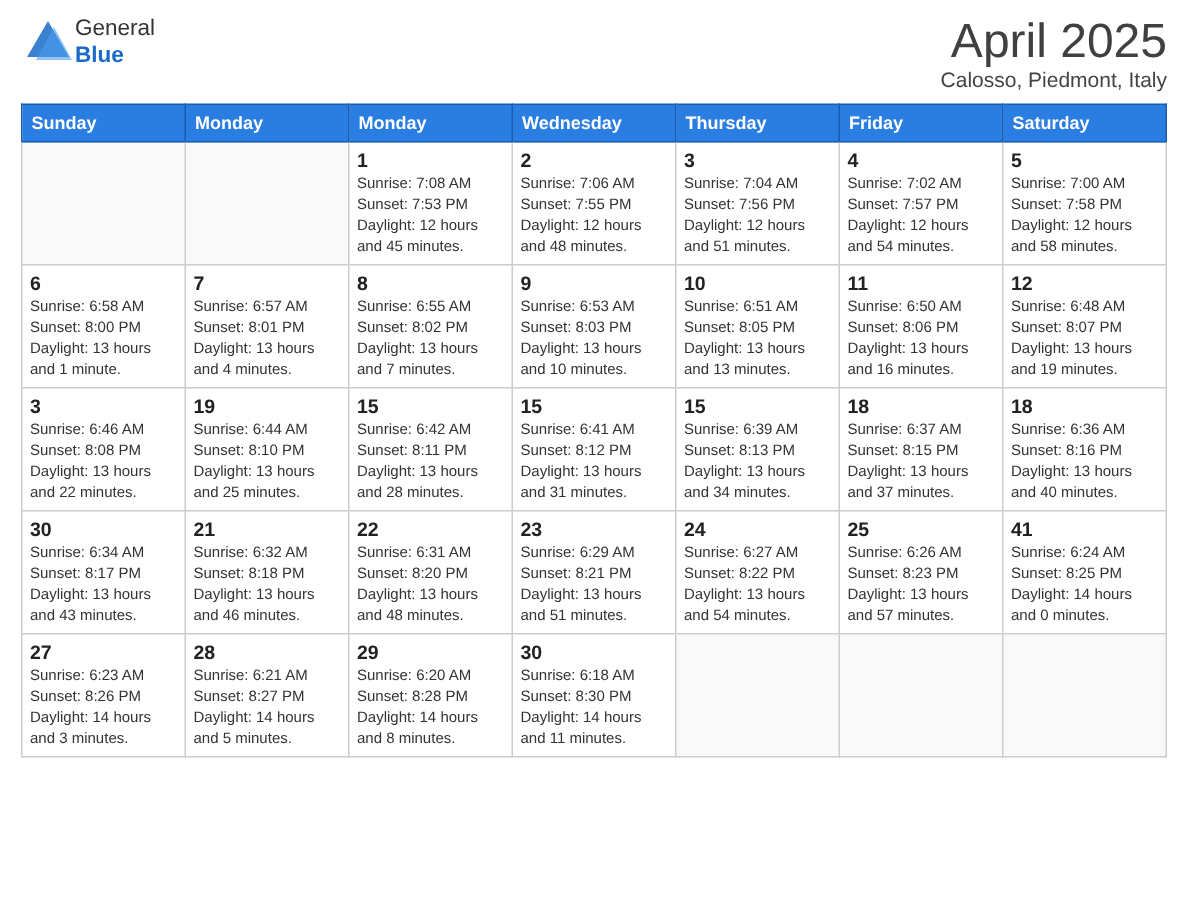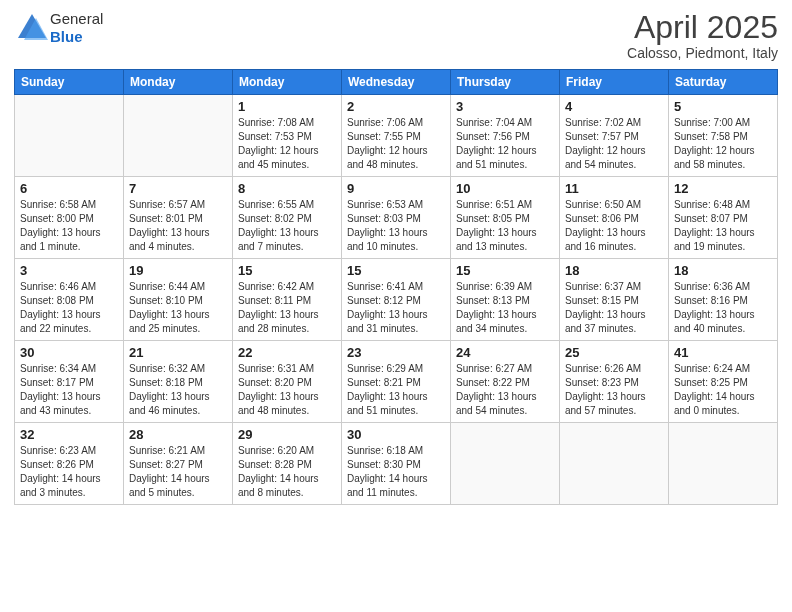--- a/index.html
+++ b/index.html
@@ -240,21 +240,21 @@
             <span class="day-number">25</span>
             <div class="day-info">Sunrise: 6:26 AM<br>Sunset: 8:23 PM<br>Daylight: 13 hours and 57 minutes.</div>
           </td>
           <td>
             <span class="day-number">41</span>
             <div class="day-info">Sunrise: 6:24 AM<br>Sunset: 8:25 PM<br>Daylight: 14 hours and 0 minutes.</div>
           </td>
         </tr>
         <tr class="week-row">
           <td>
-            <span class="day-number">32</span>
+            <span class="day-number">27</span>
             <div class="day-info">Sunrise: 6:23 AM<br>Sunset: 8:26 PM<br>Daylight: 14 hours and 3 minutes.</div>
           </td>
           <td>
             <span class="day-number">28</span>
             <div class="day-info">Sunrise: 6:21 AM<br>Sunset: 8:27 PM<br>Daylight: 14 hours and 5 minutes.</div>
           </td>
           <td>
             <span class="day-number">29</span>
             <div class="day-info">Sunrise: 6:20 AM<br>Sunset: 8:28 PM<br>Daylight: 14 hours and 8 minutes.</div>
           </td>

